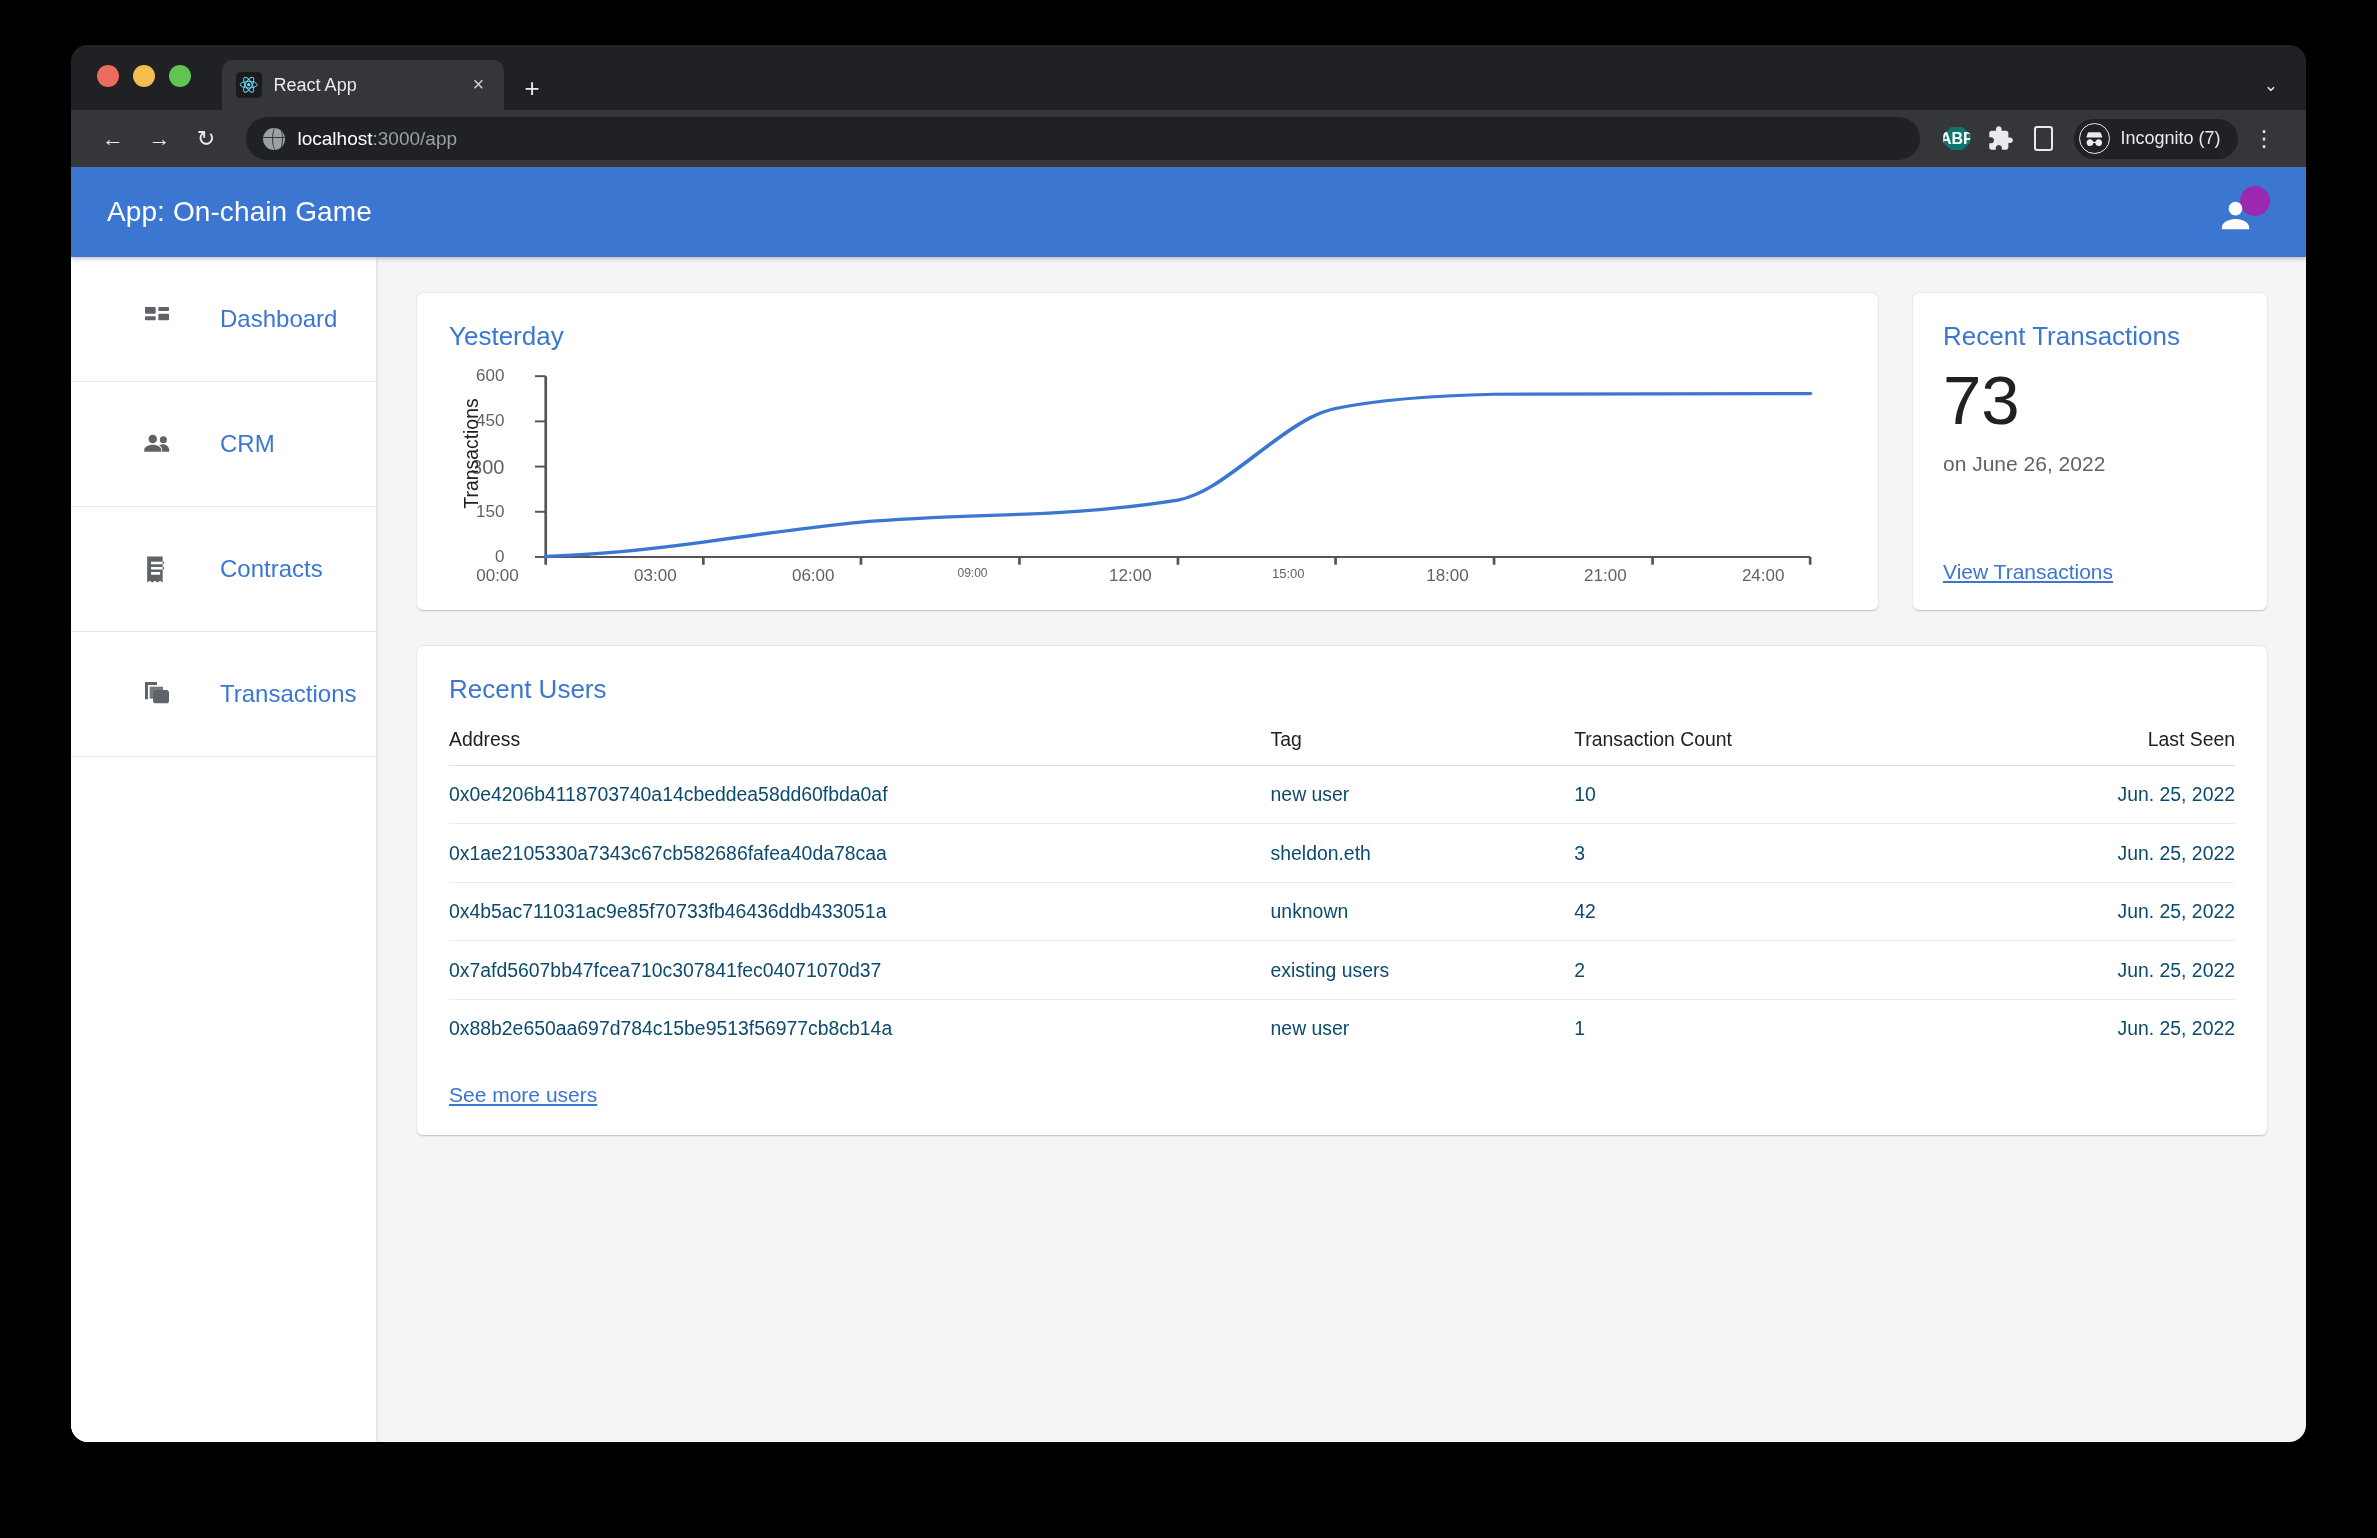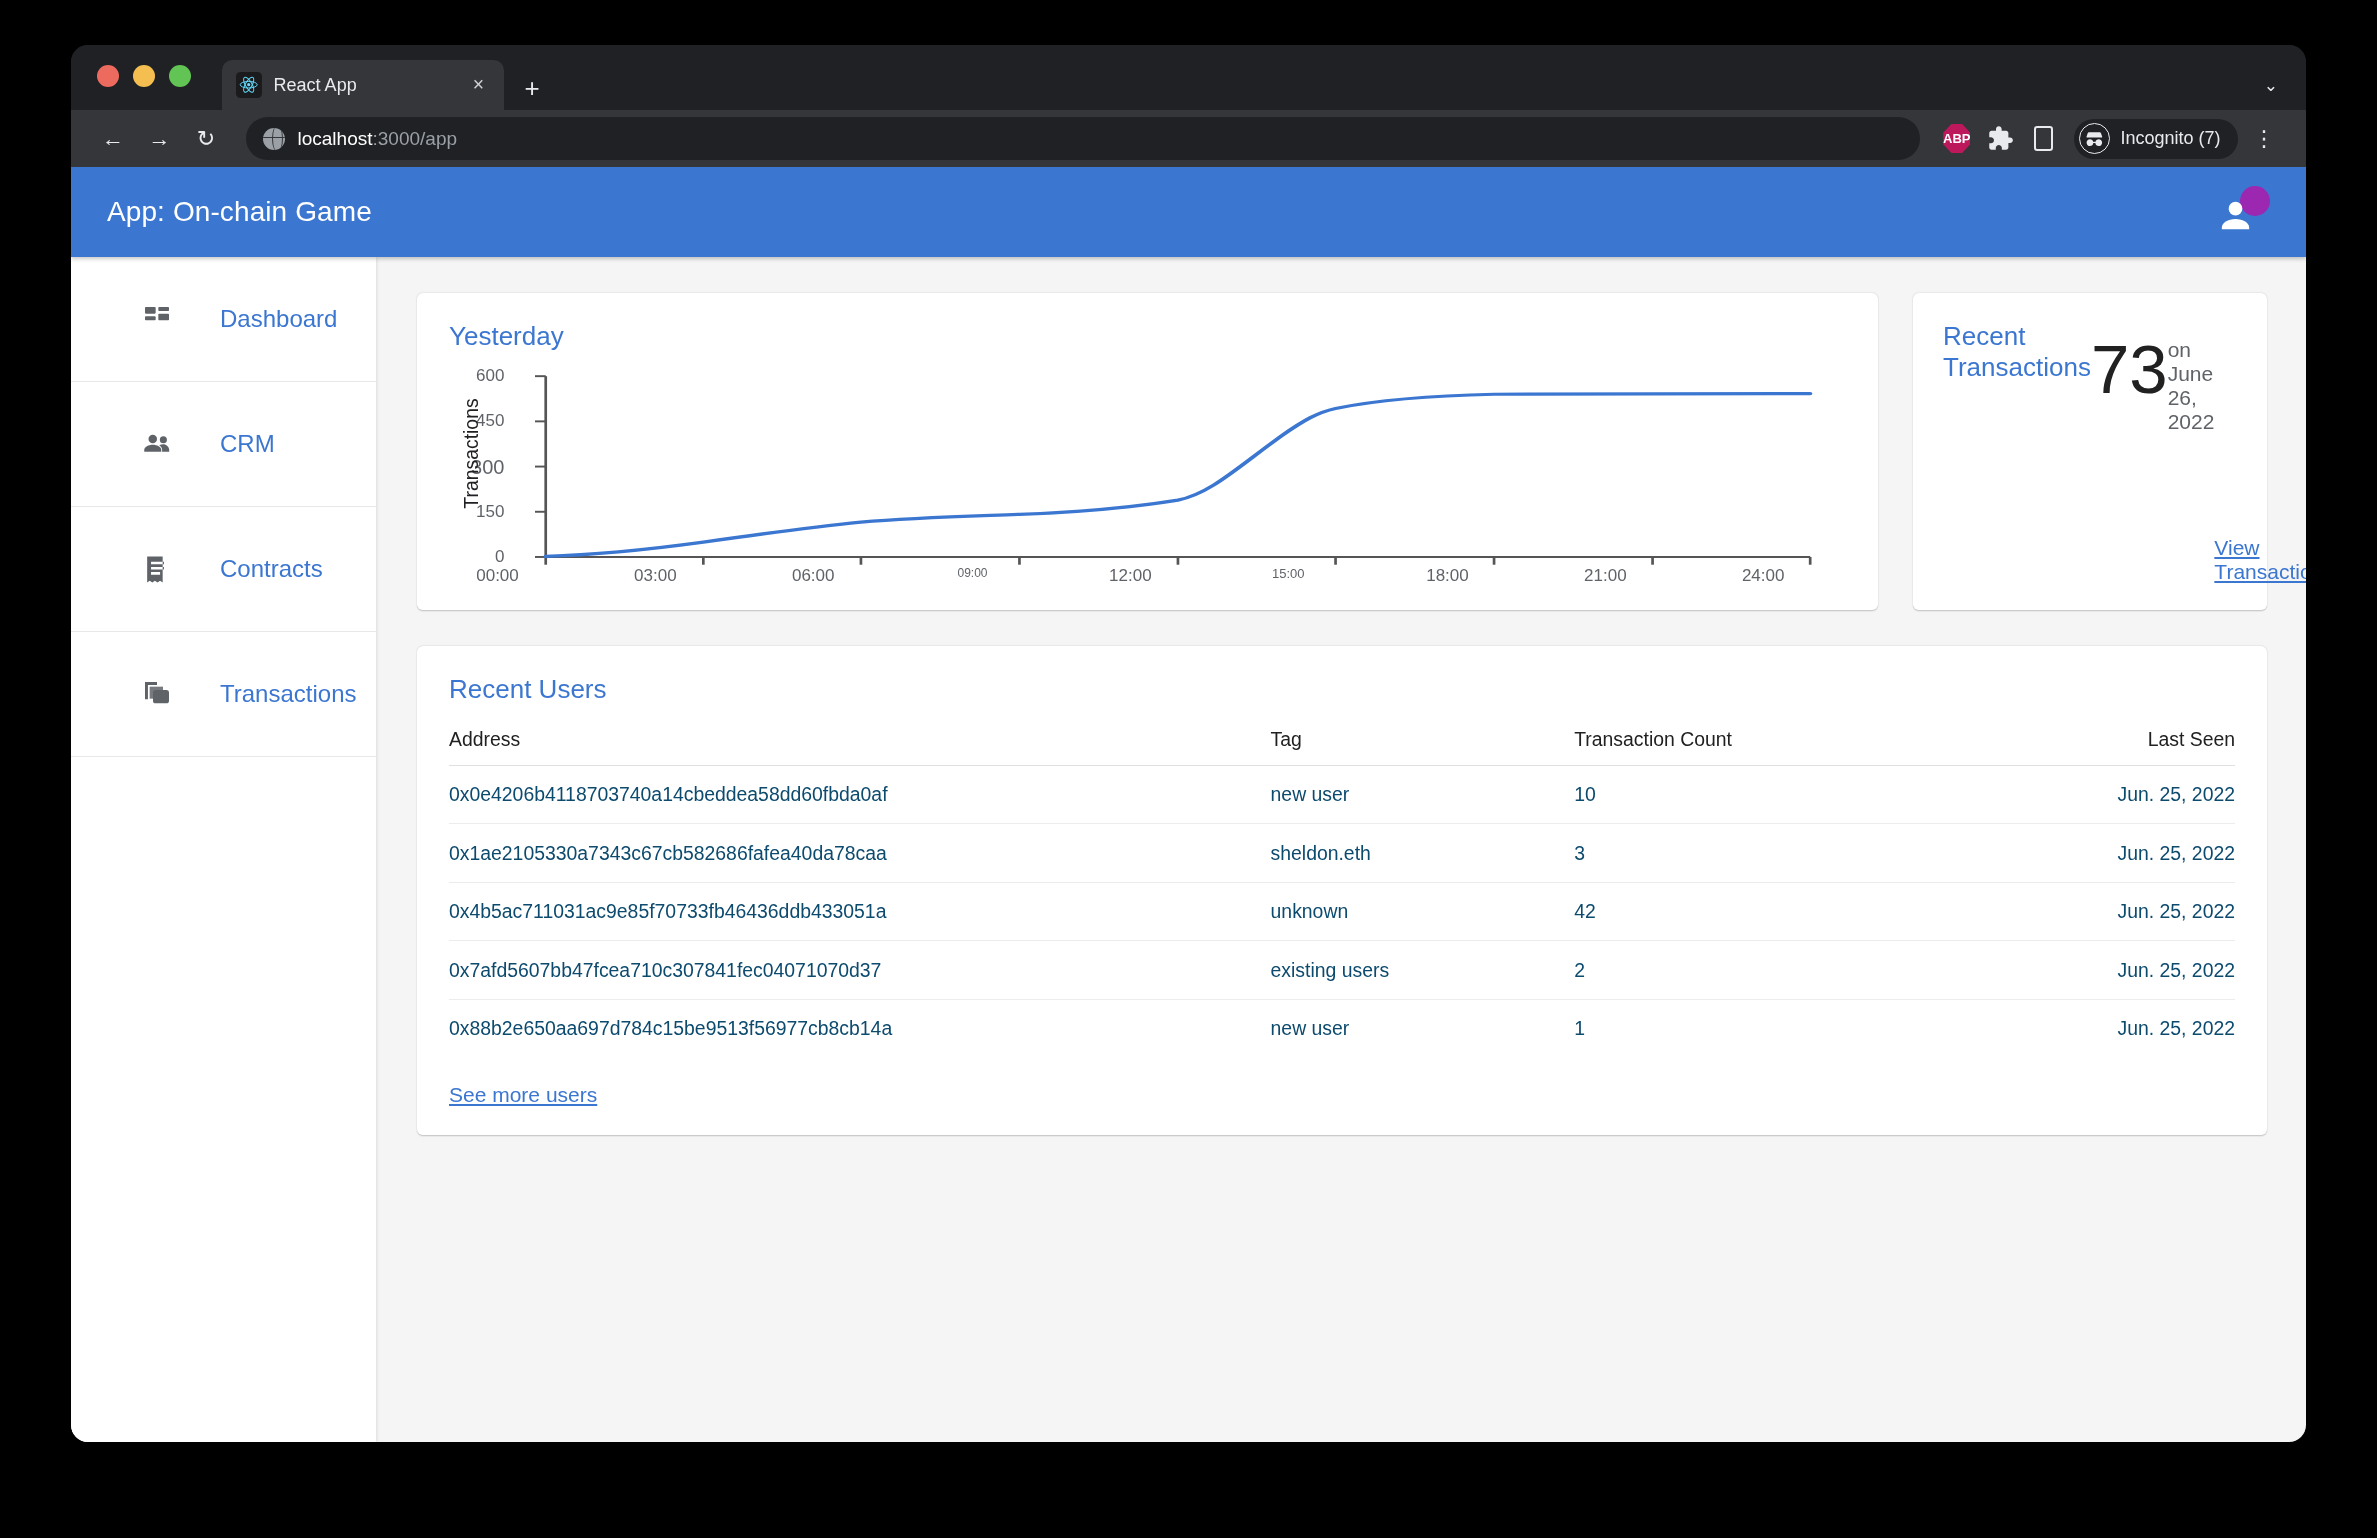--- a/index.html
+++ b/index.html
@@ -109,22 +109,22 @@
   .globe-icon::after {
     content: ""; position: absolute;
     left: -2.6px; top: 9px; width: 27px; height: 0;
     border-top: 1.9px solid #35363a;
   }
   .url { font-size: 19px; color: #9aa0a6; white-space: nowrap; }
   .url .host { color: #ffffff; }
 
   .tb-icon { width: 37px; height: 37px; display: flex; align-items: center; justify-content: center; flex: none; }
   .abp {
-    width: 27px; height: 29px; background: #be185d;
-    color: #fff; font-size: 13px; font-weight: bold;
+    width: 27px; height: 23px; background: #0f766e;
+    color: #fff; font-size: 16px; font-weight: bold;
     display: flex; align-items: center; justify-content: center;
     clip-path: polygon(30% 0,70% 0,100% 30%,100% 70%,70% 100%,30% 100%,0 70%,0 30%);
   }
   .sidebar-icon-box { width: 19.4px; height: 24.5px; border: 2.6px solid #e8eaed; border-radius: 3.2px; }
   .incognito-chip {
     display: flex; align-items: center; gap: 10.3px;
     background: #202124; border-radius: 22px;
     height: 40px; padding: 0 17px 0 5.2px;
     margin-left: 5.2px;
   }
@@ -183,21 +183,21 @@
     background: #fff;
     border-radius: 5.8px;
     box-shadow: 0 0.6px 1.9px rgba(0,0,0,0.13), 0 0.6px 1.3px rgba(0,0,0,0.10);
   }
   .card-title { color: #3b76d0; font-size: 26px; }
 
   .chart-card { flex: 1; padding: 28px 32px 24.5px 32px; height: 317px; }
   .chart-area { margin-top: 19.4px; height: 226px; position: relative; }
   .chart-svg { width: 100%; height: 100%; display: block; }
 
-  .tx-card { width: 354px; height: 317px; padding: 28px 30px 26px 30px; display: flex; flex-direction: row; flex: none; }
+  .tx-card { width: 354px; height: 317px; padding: 28px 30px 26px 30px; display: flex; flex-direction: column; flex: none; }
   .tx-big { font-size: 69px; color: #212121; margin-top: 14px; line-height: 1; }
   .tx-sub { font-size: 21px; color: #5f6368; margin-top: 17px; }
   .tx-link { margin-top: auto; font-size: 21px; color: #3b76d0; text-decoration: underline; }
 
   .users-card { margin-top: 36px; padding: 28px 32px 28px 32px; }
   table { width: 100%; border-collapse: collapse; margin-top: 23px; }
   th {
     font-weight: normal; font-size: 19.4px; color: #212121;
     text-align: left; padding: 0 0 14px 0;
     border-bottom: 1.3px solid #e0e0e0;

